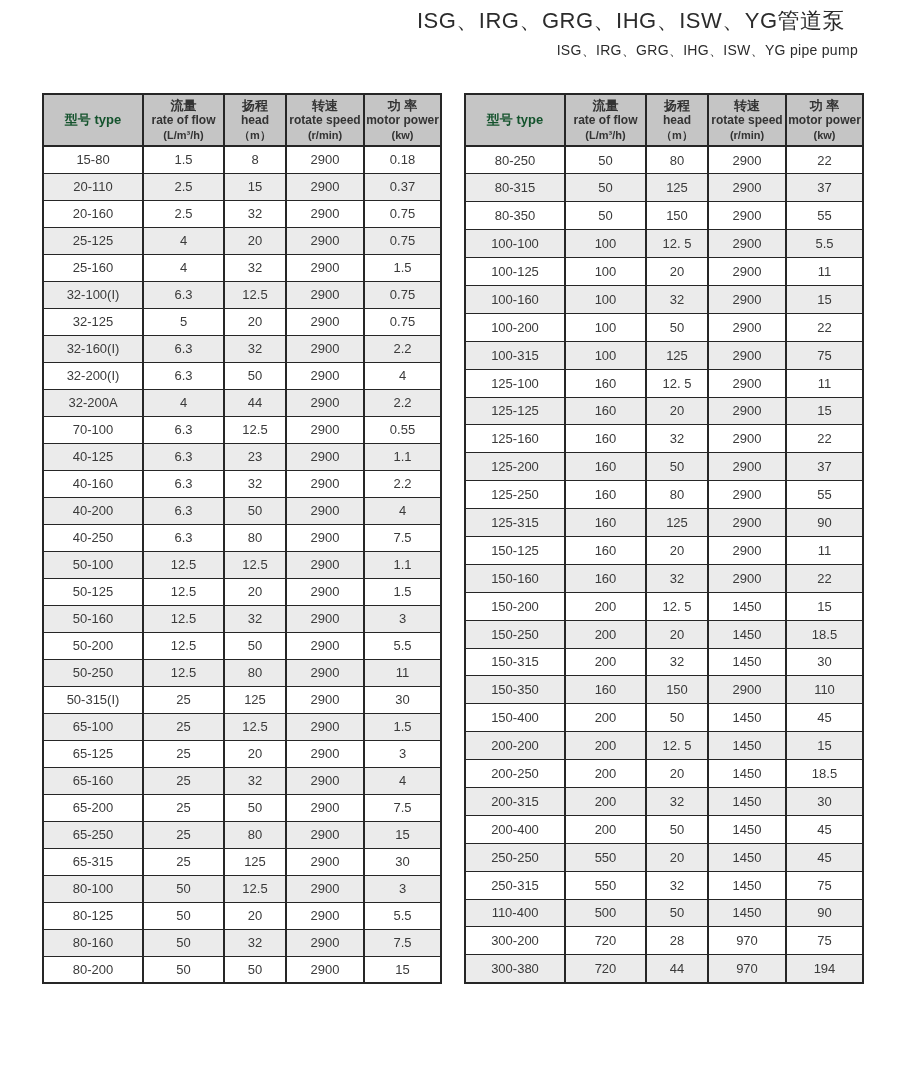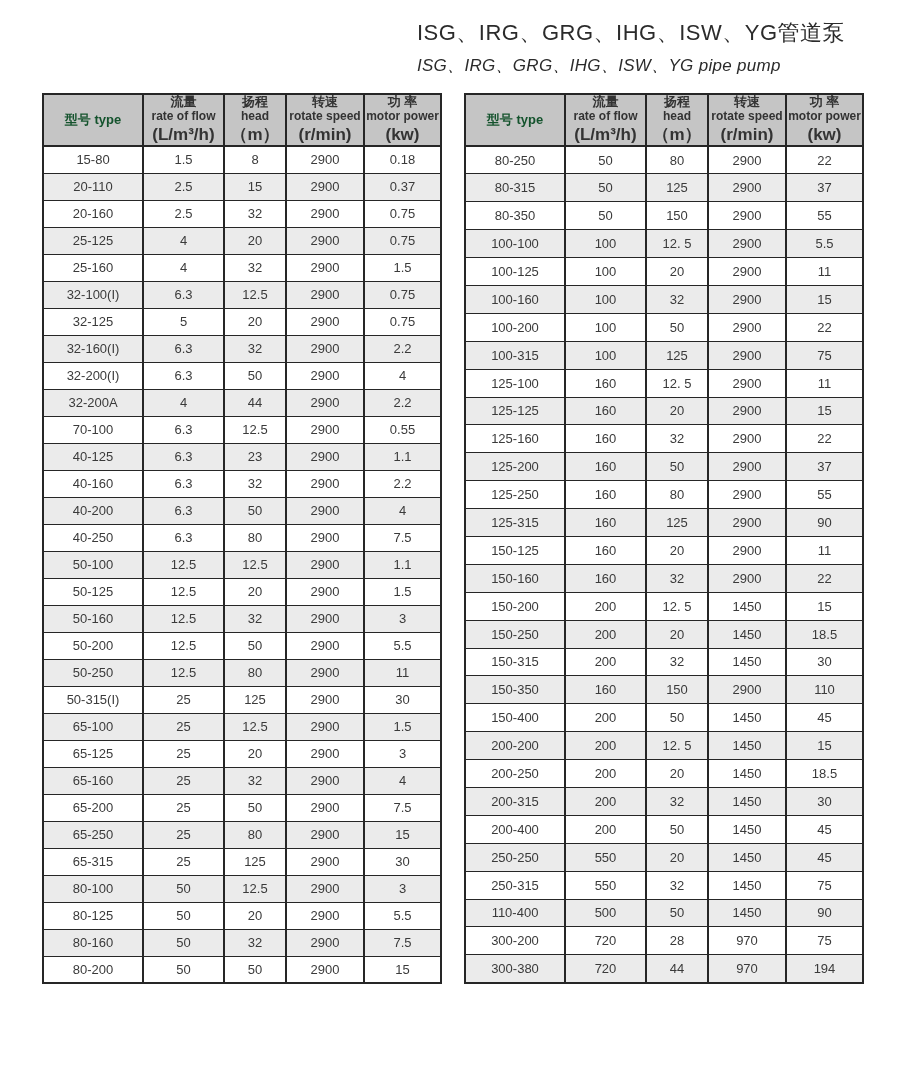--- a/index.html
+++ b/index.html
@@ -13,37 +13,37 @@
   html,body{margin:0;padding:0;}
   body{
     width:900px;height:1079px;
     background:#ffffff;
     font-family:"Liberation Sans", sans-serif;
     position:relative;
     overflow:hidden;
   }
   .title-block{
     position:absolute;
-    top:18px;
+    top:6px;
     right:42px;
+    text-align:right;
   }
   .page-title{
     font-size:22px;
     letter-spacing:0.5px;
     color:var(--title);
     margin-right:13px;
     white-space:nowrap;
   }
   .page-subtitle{
-    font-size:17px;
+    font-size:14px;
     letter-spacing:0.3px;
     color:var(--title);
     margin-top:6px;
     white-space:nowrap;
-    font-style:italic;
   }
   .tables{
     position:absolute;
     top:93px;
     left:42px;
     display:flex;
     gap:22px;
   }
   table.spec-table{
     border-collapse:collapse;
@@ -69,21 +69,21 @@
   .spec-table thead th{
     background:var(--header-bg);
     height:52px;
     border-bottom:2px solid var(--border);
     font-weight:bold;
     line-height:1.15;
     margin-left:36px;
   }
   .h-label{font-size:13px;color:#333;}
   .h-en{font-size:12px;color:#333;}
-  .h-unit{font-size:17px;color:#333;margin-top:1px;text-align:center;}
+  .h-unit{font-size:11px;color:#333;margin-top:1px;text-align:center;}
   .h-single{font-size:13px;color:#14532d;}
   .spec-table tbody td{
     height:27px;
     font-size:13px;
     background:#ffffff;
   }
   .spec-table tbody tr:nth-child(even) td{
     background:var(--row-alt);
   }
 </style>

